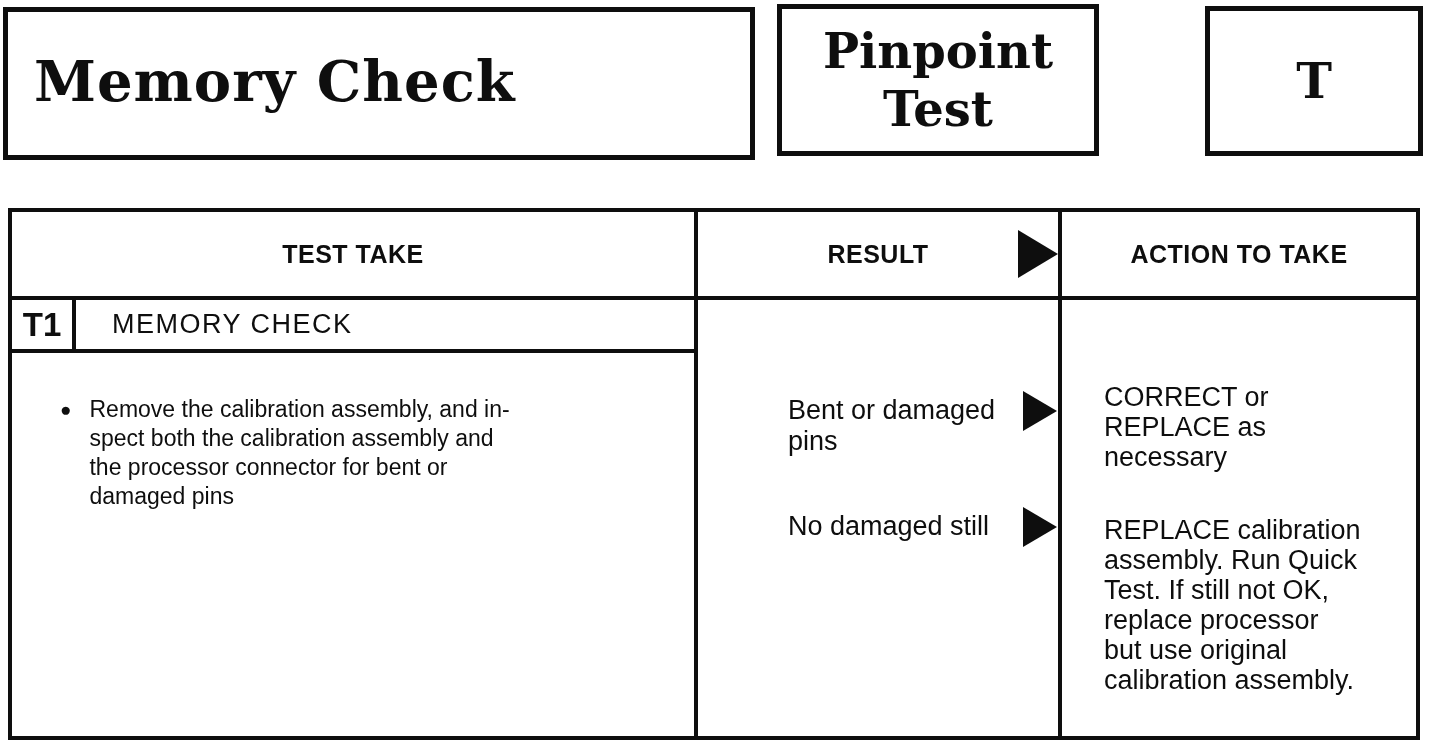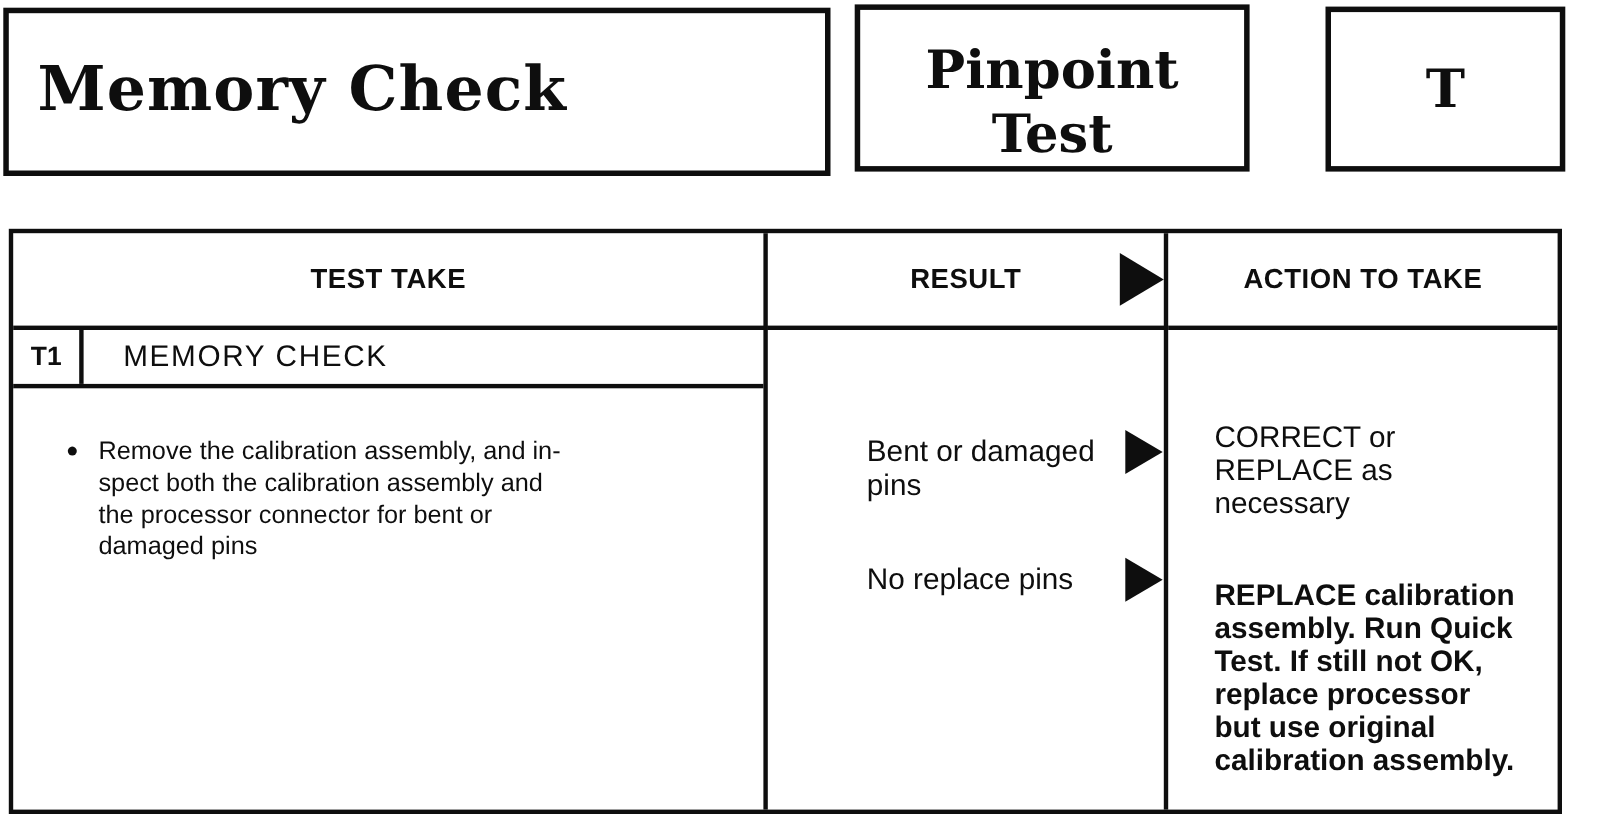--- a/index.html
+++ b/index.html
@@ -5,52 +5,52 @@
   :root { --ink:#0e0e0e; --paper:#ffffff; }
   html,body { margin:0; padding:0; background:#fff; }
   .page { position:relative; width:1456px; height:746px; background:var(--paper);
           font-family:"Liberation Sans", sans-serif; color:var(--ink); overflow:hidden; }
 
   
   .box { position:absolute; border:5px solid var(--ink); background:var(--paper); box-sizing:border-box; }
   .title-box   { left:3px;    top:7px; width:752px; height:153px; }
   .title-text  { position:absolute; left:26px; top:50%; transform:translateY(-54%);
                  font-family:"DejaVu Serif", serif; font-weight:700; font-size:56px; letter-spacing:1px; }
-  .pinpoint-box{ left:777px;  top:4px; width:359px; height:152px; display:flex; align-items:flex-end; justify-content:center; }
+  .pinpoint-box{ left:777px;  top:4px; width:322px; height:152px; display:flex; align-items:center; justify-content:center; }
   .pinpoint-text{ font-family:"DejaVu Serif", serif; font-weight:700; font-size:48px; line-height:58px;
                  text-align:center; white-space:pre-line; }
   .letter-box  { left:1205px; top:6px; width:218px; height:150px; display:flex; align-items:center; justify-content:center; }
   .letter-text { font-family:"DejaVu Serif", serif; font-weight:700; font-size:48px; }
 
   
   .ttable { position:absolute; left:8px; top:208px; width:1412px; height:532px;
             border:4px solid var(--ink); box-sizing:border-box; background:var(--paper);
             display:grid; grid-template-columns:686px 364px 1fr; grid-template-rows:88px 1fr; }
   .cell { box-sizing:border-box; position:relative; }
   .c1,.c2 { border-right:4px solid var(--ink); }
   .h { border-bottom:4px solid var(--ink); display:flex; align-items:center; justify-content:center;
        font-weight:bold; font-size:25px; letter-spacing:0.5px; }
 
   
   .subrow { display:flex; height:49px; border-bottom:4px solid var(--ink); }
   .t1 { width:64px; border-right:4px solid var(--ink); box-sizing:border-box;
-        display:flex; align-items:center; justify-content:center; font-weight:bold; font-size:24px; }
+        display:flex; align-items:center; justify-content:center; font-weight:bold; font-size:33px; }
   .stepname { display:flex; align-items:center; padding-left:36px; font-size:27px; letter-spacing:1.5px; }
   .instruction { display:flex; margin-top:42px; padding-left:48px; padding-right:24px; }
   .dot { font-size:19px; line-height:29px; margin-right:18px; }
   .itext { font-size:23px; line-height:29px; white-space:pre-line; }
 
   
   .entry { position:absolute; left:46px; right:0;margin-left:44px; }
   .e1 { top:95px; } .e2 { top:211px; }
   .rtext { font-size:27px; line-height:31px; white-space:pre-line; }
 
   
   .aentry { position:absolute; left:42px; right:6px; font-size:27px; line-height:30px; white-space:pre-line; }
-  .a1 { top:82px; } .a2 { top:226px;font-weight:bold; }
+  .a1 { top:82px; } .a2 { top:215px; }
 
   
   .arr { display:inline-block; width:0; height:0;
          border-top:20px solid transparent; border-bottom:20px solid transparent;
          border-left:34px solid var(--ink); }
   .arr-h { position:absolute; right:0; top:50%; transform:translateY(-50%);
            border-top-width:24px; border-bottom-width:24px; border-left-width:40px; }
   .arr-b { position:absolute; right:1px; top:-4px; }
 </style>
 </head>
@@ -100,21 +100,21 @@
       </div>
     </div>
 
     <div class="cell b c2">
       <div class="entry e1">
         <div class="rtext">Bent or damaged
 pins</div>
         <span class="arr arr-b"></span>
       </div>
       <div class="entry e2">
-        <div class="rtext">No replace pins</div>
+        <div class="rtext">No damaged still</div>
         <span class="arr arr-b"></span>
       </div>
     </div>
 
     <div class="cell b c3">
       <div class="aentry a1">CORRECT or
 REPLACE as
 necessary</div>
       <div class="aentry a2">REPLACE calibration
 assembly. Run Quick

